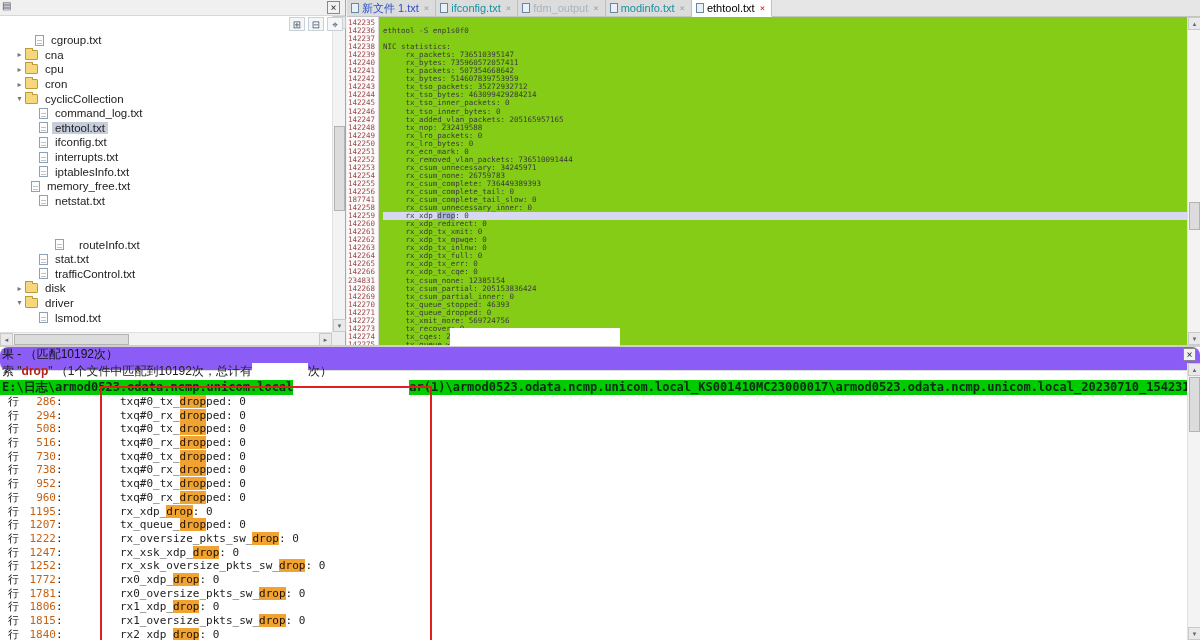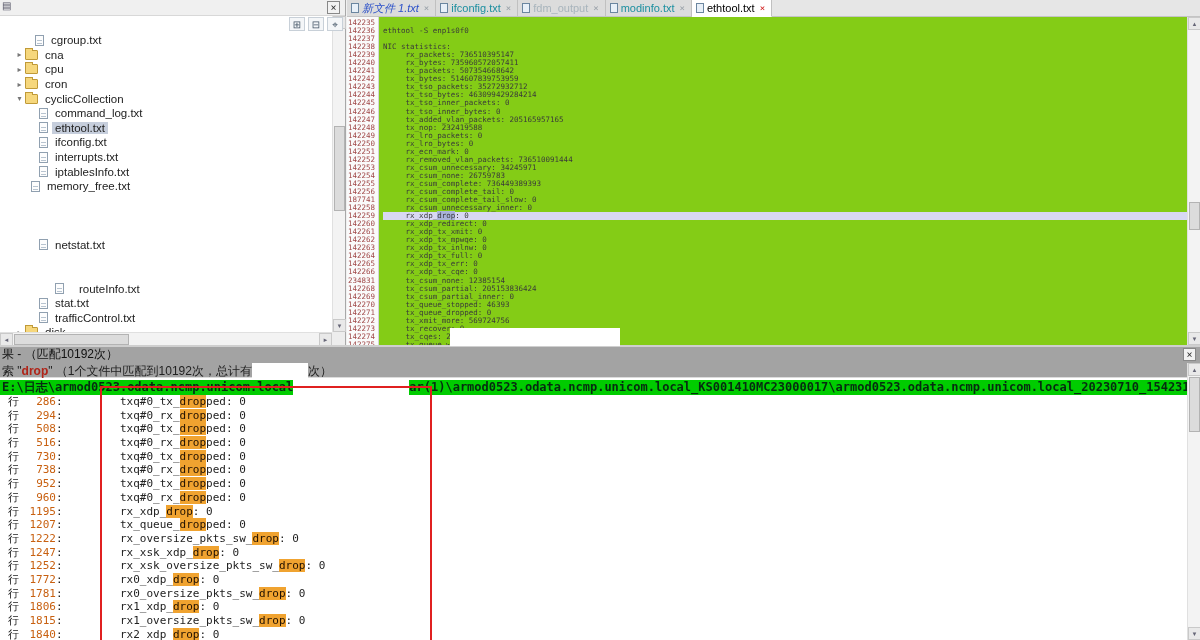--- a/index.html
+++ b/index.html
@@ -36,41 +36,41 @@
   .hscroll .lft{left:0;top:0;} .hscroll .rgt{right:0;top:0;}
   .hscroll .sb-thumb{top:1px;height:11px;left:14px;width:115px;}
   .sb-corner{position:absolute;right:0;bottom:0;width:13px;height:13px;background:#ededed;}
 
   
   .editor-area{position:absolute;left:347px;top:0;right:0;height:345px;background:#fff;}
   .tabbar{position:absolute;top:0;left:0;right:0;height:17px;background:#e6e6e6;border-bottom:1px solid #c4c4c4;display:flex;align-items:stretch;}
   .tab{display:flex;align-items:center;gap:3px;padding:0 6px 0 4px;font-size:11px;background:#dcdcdc;border-right:1px solid #c0c0c0;}
   .tab.active{background:#fff;margin-bottom:-1px;border-bottom:1px solid #fff;}
   .tab-icon{width:8px;height:10px;border:1px solid #6b86a0;background:#e8f0f8;}
-  .state-modified .tab-label{color:#2b50c8;font-style:italic;}
+  .state-modified .tab-label{color:#2b50c8;}
   .state-saved .tab-label{color:#1d8fa0;}
   .state-inactive .tab-label{color:#a8b4bc;}
   .tab.active .tab-label{color:#000;}
   .tab-close{font-size:9px;color:#98a0a8;margin-left:2px;font-family:"DejaVu Sans Mono",monospace;}
   .tab-close.red{color:#d01818;}
 
   .editor{position:absolute;top:17px;left:0;right:13px;bottom:0;display:flex;overflow:hidden;background:#84cc16;}
   .gutter{flex:0 0 32px;width:32px;background:#fafafa;border-right:1px solid #d4d4d4;text-align:right;padding:2px 3px 0 0;color:var(--gutter,#a04848);font:7.5px/8.05px "DejaVu Sans Mono",monospace;}
   .gl{height:8.05px;}
   .code{flex:1;padding:2px 0 0 4px;font:7.5px/8.05px "DejaVu Sans Mono",monospace;color:#3a3a3a;white-space:pre;overflow:hidden;}
   .code-line{height:8.05px;}
   .code-line.current{background:var(--curline,#d8d8f2);}
   .cur-match{background:var(--curmatch,#a9b2d8);}
   .editor-vscroll{right:0;top:17px;bottom:0;}
   .editor-vscroll .up{top:0;left:0;} .editor-vscroll .down{bottom:0;left:0;}
   .editor-vscroll .sb-thumb{left:1px;width:11px;top:185px;height:28px;}
 
   
   .bottom-panel{position:absolute;left:0;top:345px;width:1200px;height:295px;background:#fff;border-top:2px solid #cfcfcf;}
-  .results-header{position:absolute;top:0;left:0;right:0;height:31px;background:#a3a3a3;border-bottom:1px solid #dcdcdc;font-size:12px;line-height:15px;padding-left:2px;color:#111;}
+  .results-header{position:absolute;top:0;left:0;right:0;height:24px;background:#8b5cf6;border-bottom:1px solid #dcdcdc;font-size:12px;line-height:15px;padding-left:2px;color:#111;border-radius:8px;}
   .results-header .close-btn{position:absolute;right:4px;top:1px;}
   .results-summary{position:absolute;top:16px;left:0;right:13px;height:17px;font-size:12px;line-height:17px;padding-left:2px;white-space:nowrap;overflow:hidden;color:#222;}
   .results-summary .term{color:#b02418;font-weight:bold;}
   .results-path{position:absolute;top:33px;left:0;right:13px;height:15px;background:var(--pathbg,#00cc00);font:12px/15px "DejaVu Sans Mono",monospace;font-weight:bold;color:#062b10;white-space:nowrap;overflow:hidden;padding-left:2px;}
   .results-rows{position:absolute;top:48px;left:0;right:13px;bottom:0;overflow:hidden;}
   .rrow{height:13.7px;display:flex;align-items:center;font:11px/13.7px "DejaVu Sans Mono",monospace;color:#222;padding-left:8px;white-space:pre;}
   .rlabel{flex:0 0 16px;width:16px;font-family:"Liberation Sans",sans-serif;font-size:11px;}
   .rnum{flex:0 0 32px;width:32px;text-align:right;color:var(--rnum,#c86010);}
   .rcolon{flex:0 0 6px;width:6px;}
   .rtext{margin-left:58px;}
@@ -148,21 +148,21 @@
       <div class="tree-row" style="padding-left: 28px;">
         <span class="tw"></span>
         <span class="icon-doc"></span>
         <span class="tree-label">iptablesInfo.txt</span>
       </div>
       <div class="tree-row" style="padding-left: 20px;">
         <span class="tw"></span>
         <span class="icon-doc"></span>
         <span class="tree-label">memory_free.txt</span>
       </div>
-      <div class="tree-row" style="padding-left: 28px; margin-top: 44px;">
+      <div class="tree-row" style="padding-left: 28px;">
         <span class="tw"></span>
         <span class="icon-doc"></span>
         <span class="tree-label">netstat.txt</span>
       </div>
       <div class="tree-row" style="padding-left: 28px;"></div>
       <div class="tree-row" style="padding-left: 28px;"></div>
       <div class="tree-row" style="padding-left: 36px; gap: 8px;">
         <span class="tw"></span>
         <span class="icon-doc"></span>
         <span class="tree-label">routeInfo.txt</span>

